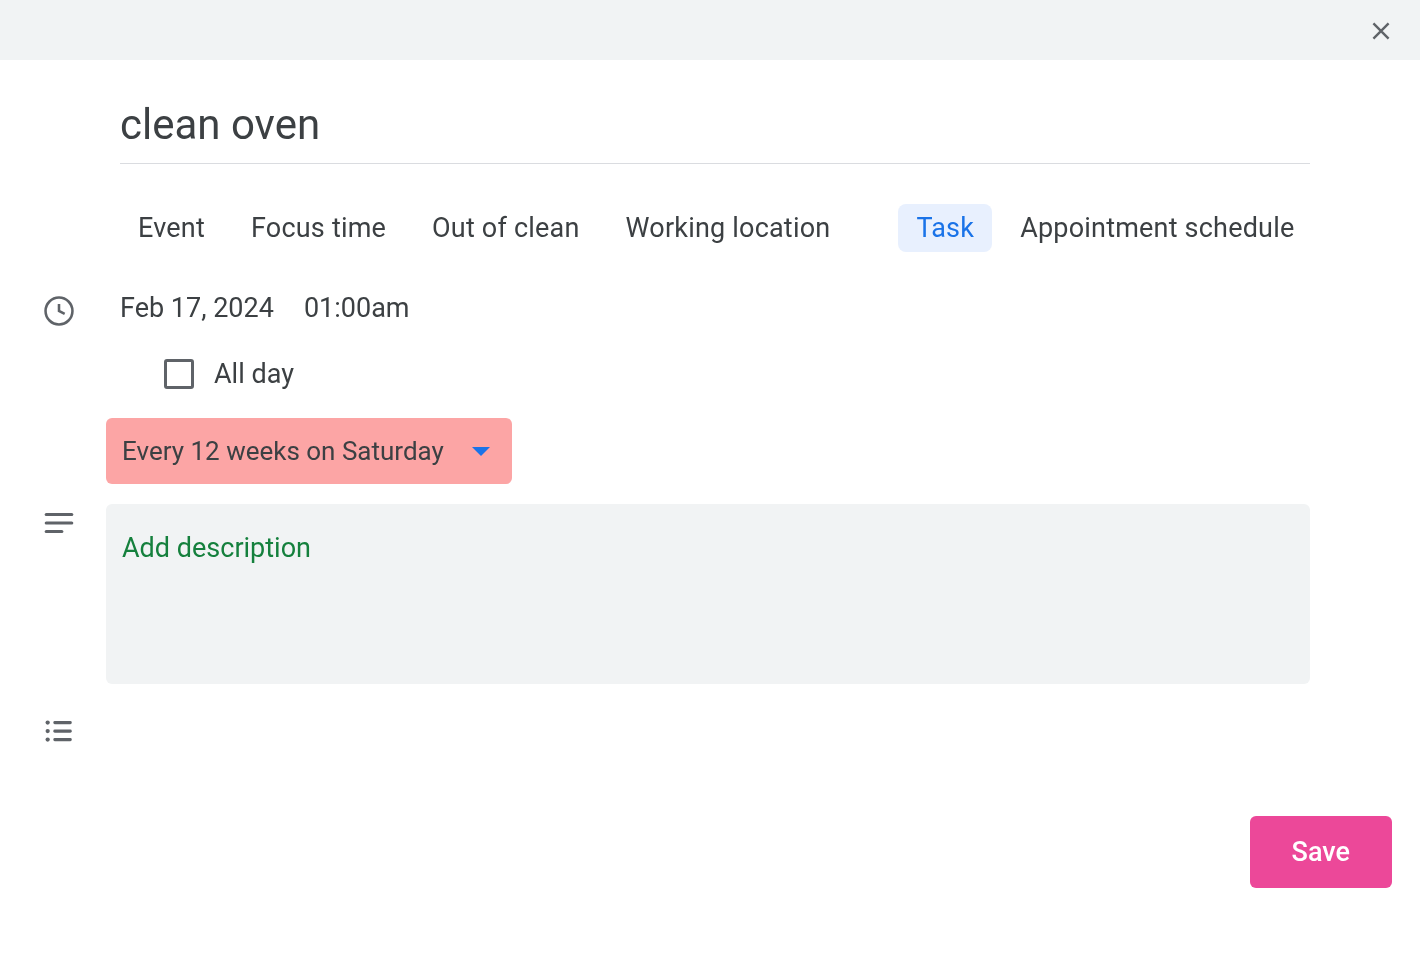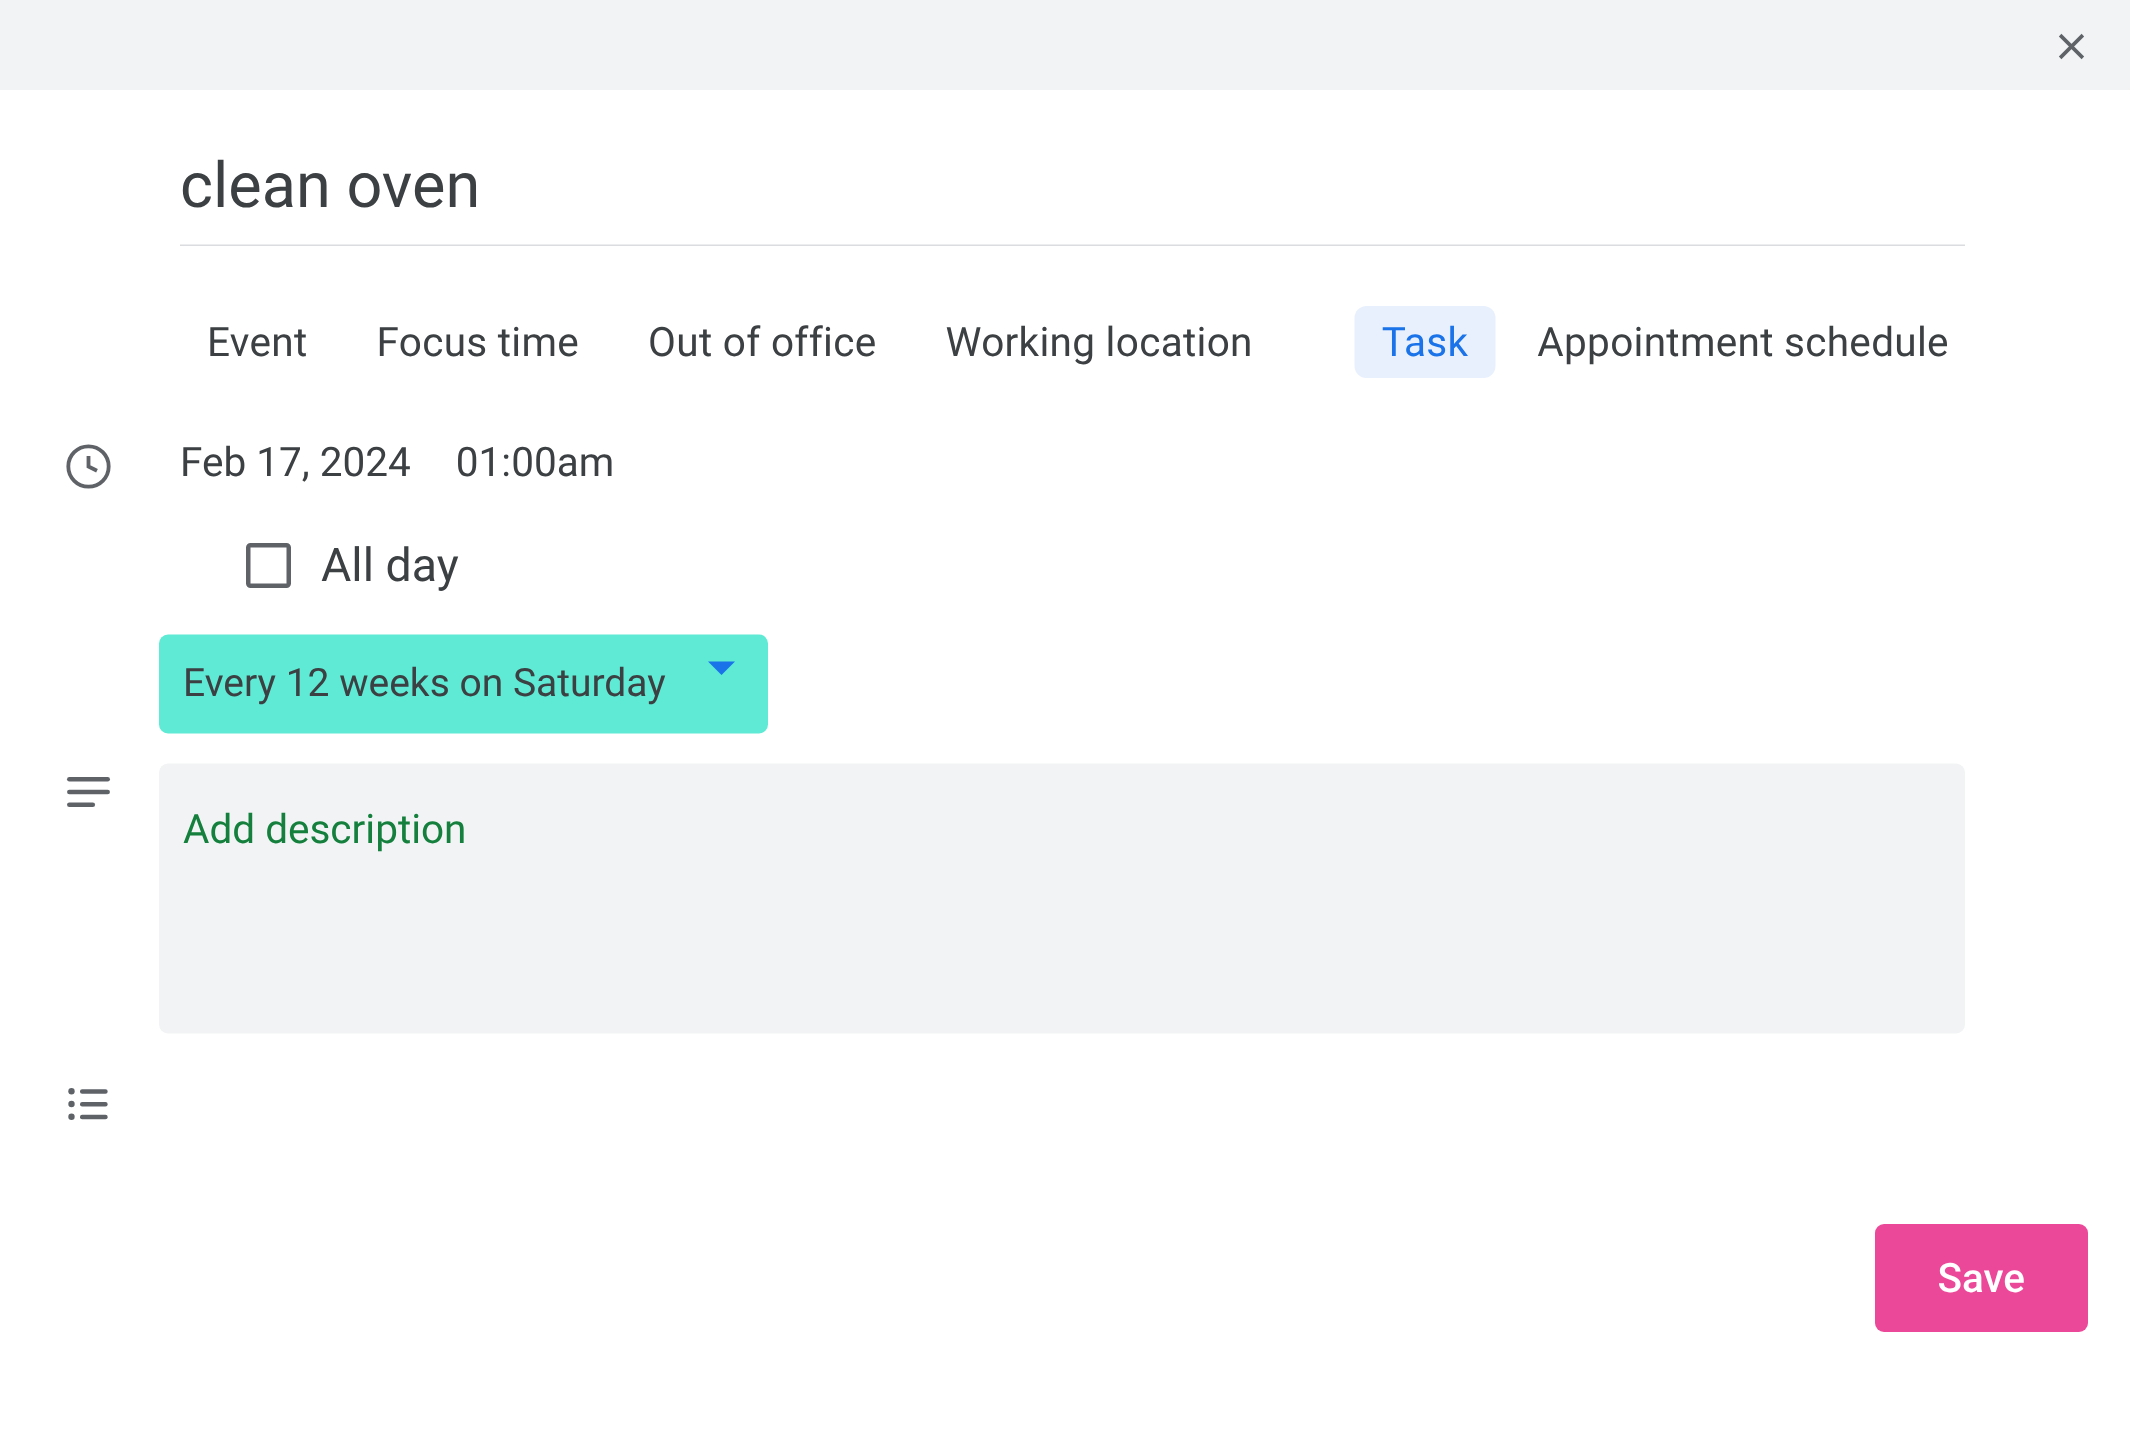--- a/index.html
+++ b/index.html
@@ -82,37 +82,37 @@
     gap: 30px;
     font-size: 27px;
     color: #3c4043;
   }
   .datetime-line span { cursor: pointer; }
   .allday-line {
     display: flex;
     align-items: center;
     gap: 20px;
     margin-top: 34px;
-    font-size: 31px;
+    font-size: 27px;
     color: #3c4043;
     padding-left: 44px;
   }
   .checkbox {
     width: 30px;
     height: 30px;
     border: 3px solid #5f6368;
     border-radius: 3px;
     cursor: pointer;
     flex-shrink: 0;
   }
   .recurrence-chip {
     display: inline-flex;
-    align-items: flex-start;
+    align-items: center;
     gap: 28px;
-    background: #5eead4;
+    background: #fca5a5;
     border-radius: 6px;
     padding: 18px 22px 18px 16px;
     margin-top: 28px;
     font-size: 26px;
     color: #3c4043;
     cursor: pointer;
     margin-left: -14px;
   }
   .dropdown-arrow {
     width: 0; height: 0;
@@ -168,21 +168,21 @@
 
 <div class="content">
 
   <div class="title-row">
     <input class="title-input" type="text" value="clean oven" style="">
   </div>
 
   <div class="tabs-row">
     <div class="tab">Event</div>
     <div class="tab">Focus time</div>
-    <div class="tab">Out of office</div>
+    <div class="tab">Out of clean</div>
     <div class="tab">Working location</div>
     <div class="tab active">Task</div>
     <div class="tab">Appointment schedule</div>
   </div>
 
   <div class="field-row">
     <div class="field-icon">
       <svg viewBox="0 0 24 24" fill="none" stroke="#5f6368" stroke-width="1.8">
         <circle cx="12" cy="12" r="9.5"></circle>
         <path d="M12 7 V12 L16 14"></path>

